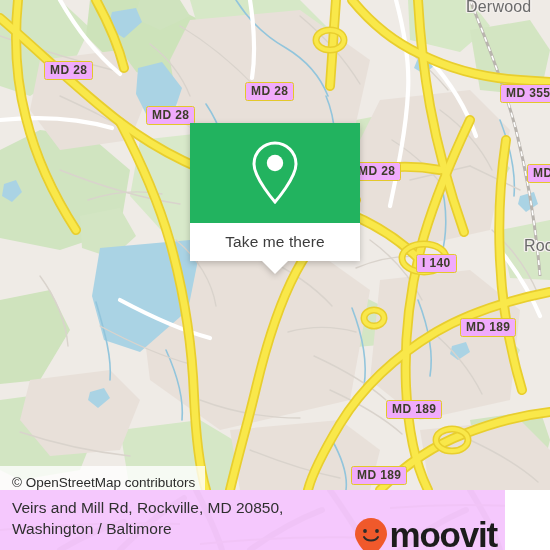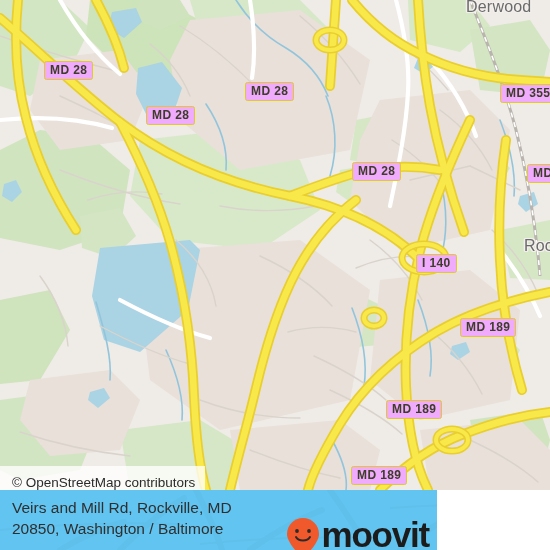--- a/index.html
+++ b/index.html
@@ -112,22 +112,22 @@
     width: 0; height: 0;
     border-left: 13px solid transparent;
     border-right: 13px solid transparent;
     border-top: 13px solid #ffffff;
   }
 
   
   #footer {
     position: absolute;
     left: 0; top: 490px;
-    width: 437px; height: 60px;
-    background: #0ea5e9;
+    width: 505px; height: 60px;
+    background: #f0abfc;
     overflow: hidden;
     z-index: 50;
   }
   #footer-watermark {
     position: absolute;
     left: 0; top: 0;
     opacity: 0.35;
   }
   #footer-inner {
     position: relative;
@@ -353,20 +353,32 @@
     <div class="shield" style="left:527px; top:164px;">MD</div>
     <div class="shield" style="left:416px; top:254px;">I 140</div>
     <div class="shield" style="left:460px; top:318px;">MD 189</div>
     <div class="shield" style="left:386px; top:400px;">MD 189</div>
     <div class="shield" style="left:351px; top:466px;">MD 189</div>
 
     <div id="osm-attrib">
       <span>© OpenStreetMap contributors</span>
     </div>
 
+    <div id="callout">
+      <div id="callout-top">
+        <svg width="52" height="66" viewBox="0 0 52 66">
+          <path d="M26 3 C14.4 3 5 12.4 5 24 C5 38 26 62 26 62 C26 62 47 38 47 24 C47 12.4 37.6 3 26 3 Z" fill="none" stroke="#ffffff" stroke-width="3"></path>
+          <circle cx="26" cy="23" r="8.2" fill="#ffffff"></circle>
+        </svg>
+      </div>
+      <div id="callout-bottom">
+        <span id="callout-label">Take me there</span>
+      </div>
+      <div id="callout-tail"></div>
+    </div>
   </div>
 
   <div id="footer">
     <svg id="footer-watermark" width="550" height="60" viewBox="0 0 550 60">
       <rect x="0" y="0" width="550" height="60" fill="#ffffff"></rect>
       <g stroke="#f2f2f0" stroke-width="6" fill="none" stroke-linecap="round">
         <path d="M120,60 C140,40 160,22 184,8"></path>
         <path d="M196,0 C206,20 216,40 222,60"></path>
         <path d="M250,60 C272,44 296,30 322,20"></path>
         <path d="M330,0 C344,20 358,40 368,60"></path>

